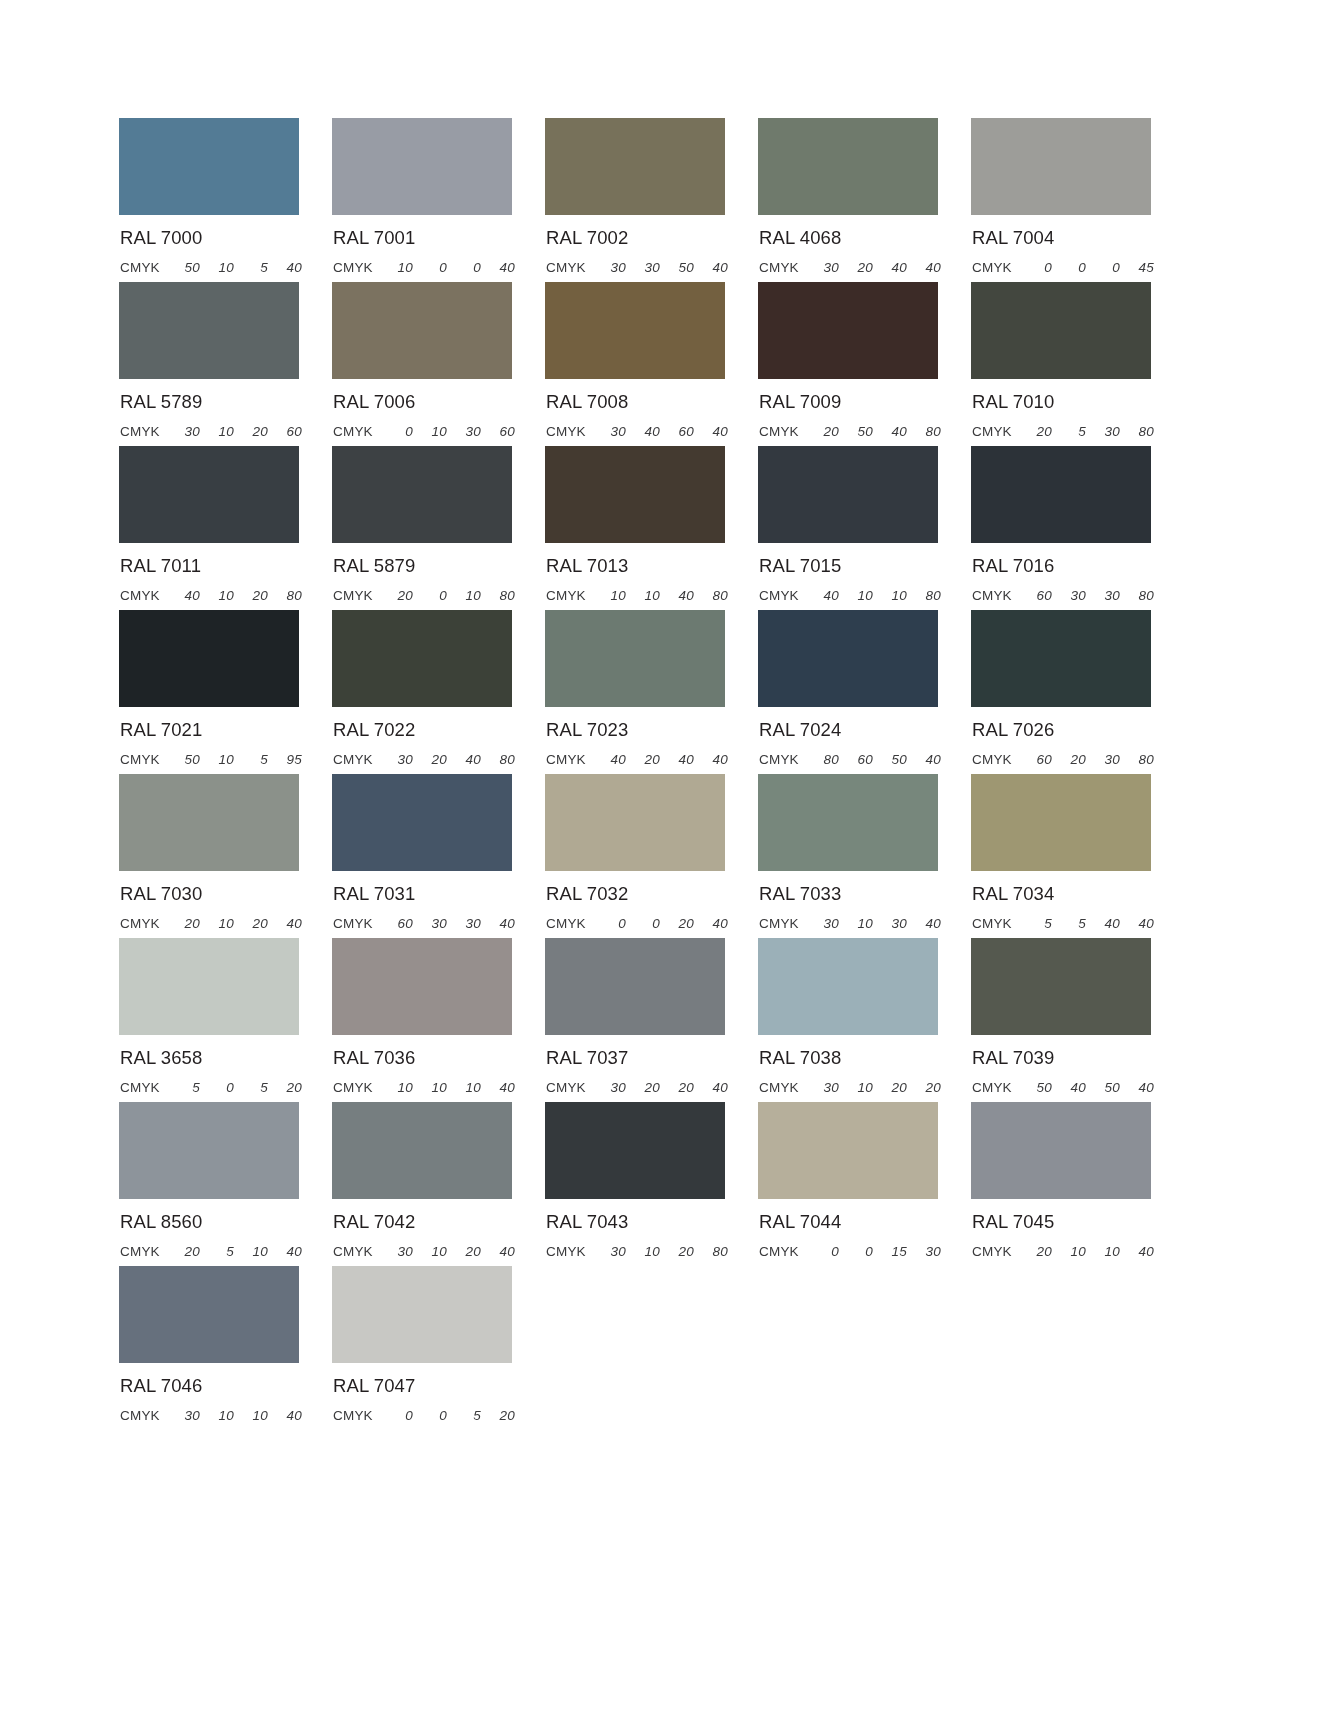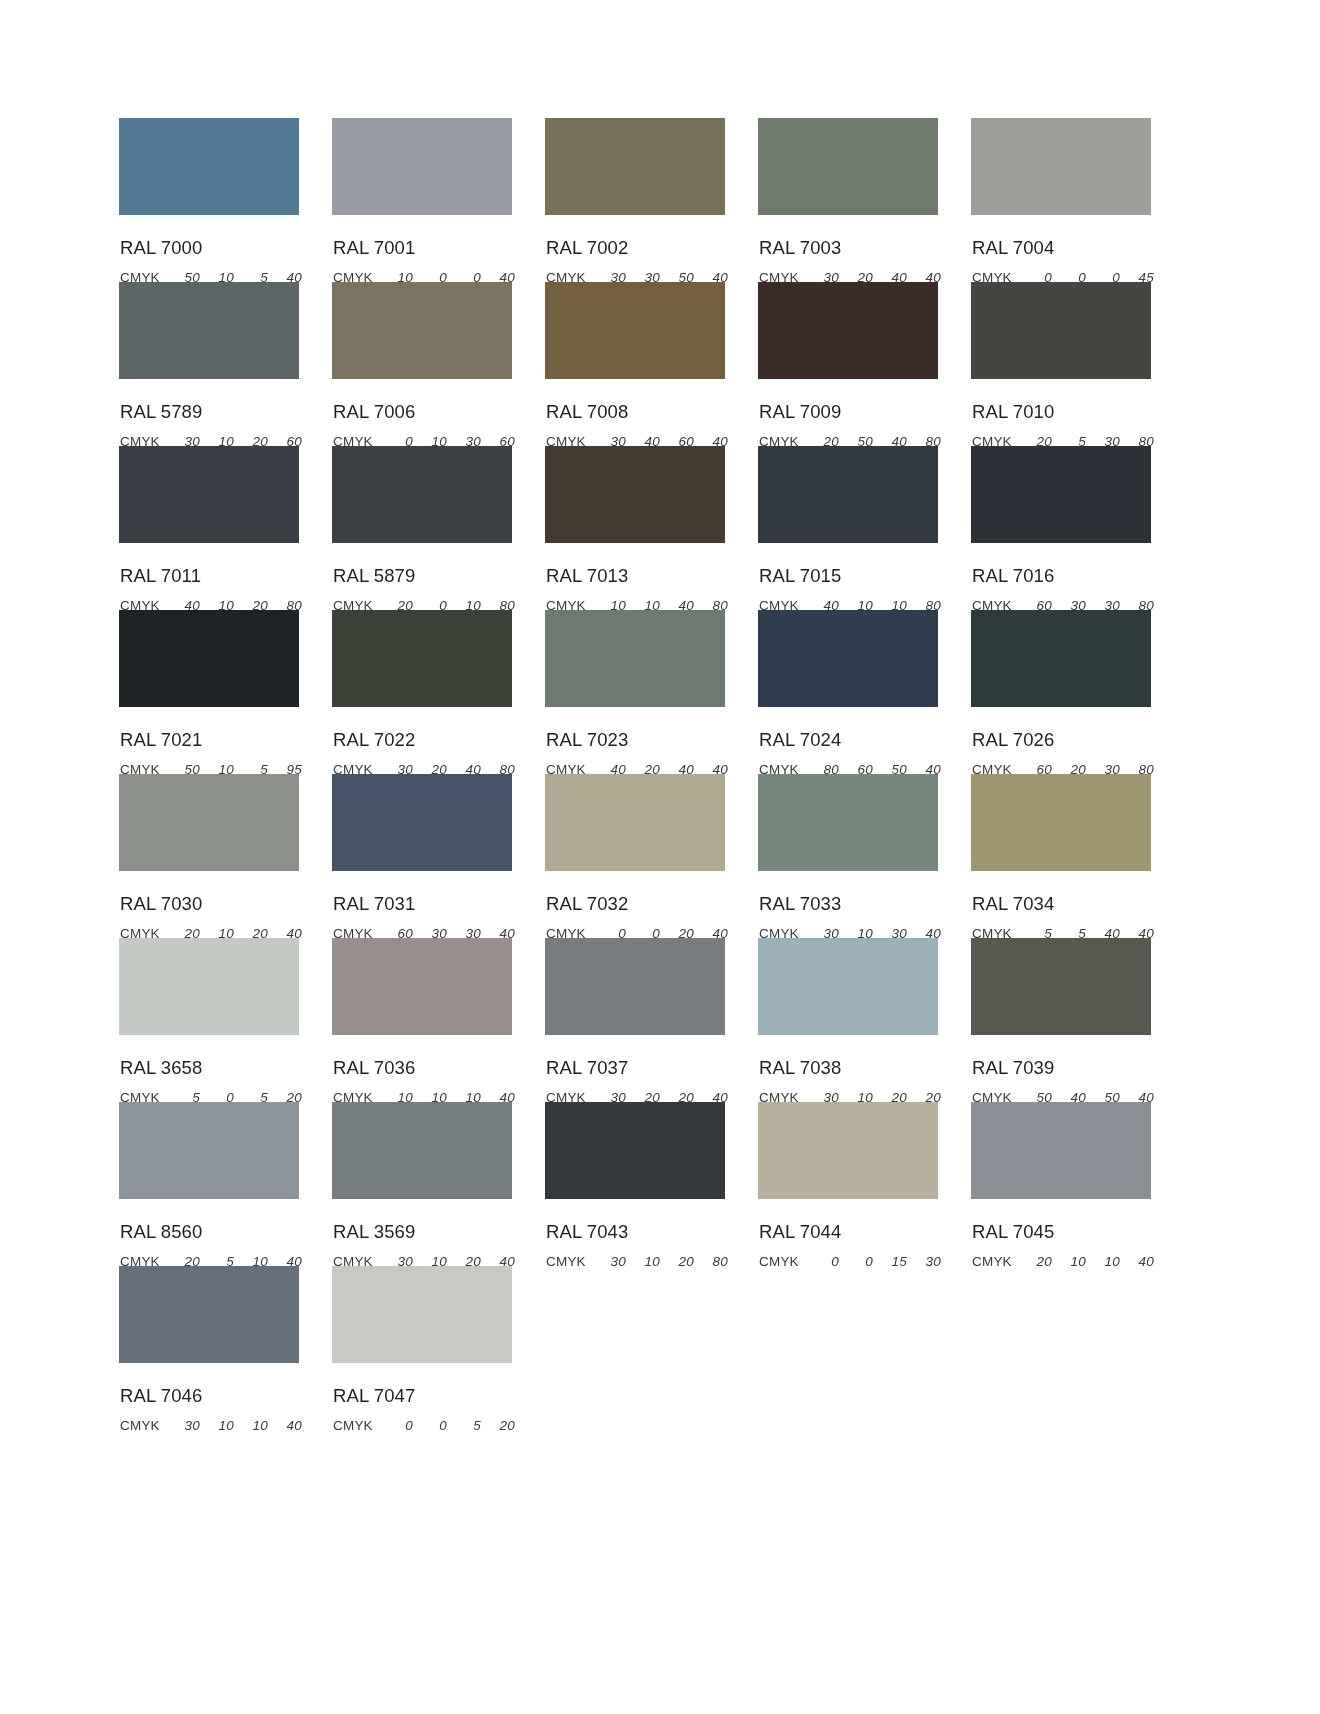--- a/index.html
+++ b/index.html
@@ -45,21 +45,21 @@
     width: 180px;
     height: 97px;
     display: block;
     border: 0;
   }
 
   .swatch-name {
     font-size: 18.5px;
     color: #231f20;
     line-height: 1;
-    margin-top: 24px;
+    margin-top: 14px;
     margin-left: 1px;
     letter-spacing: 0.1px;
     white-space: nowrap;
   }
 
   .swatch-cmyk {
     margin-top: 12px;
     margin-left: 1px;
     display: flex;
     align-items: center;
@@ -127,21 +127,21 @@
           <span class="cmyk-vals">
             <span class="cmyk-val">30</span>
             <span class="cmyk-val">30</span>
             <span class="cmyk-val">50</span>
             <span class="cmyk-val">40</span>
           </span>
         </div>
       </div>
       <div class="swatch-cell">
         <div class="swatch-chip" style="background-color: rgb(111, 122, 108);"></div>
-        <div class="swatch-name">RAL 7003</div>
+        <div class="swatch-name">RAL 4068</div>
         <div class="swatch-cmyk">
           <span class="cmyk-label">CMYK</span>
           <span class="cmyk-vals">
             <span class="cmyk-val">30</span>
             <span class="cmyk-val">20</span>
             <span class="cmyk-val">40</span>
             <span class="cmyk-val">40</span>
           </span>
         </div>
       </div>
@@ -491,21 +491,21 @@
           <span class="cmyk-vals">
             <span class="cmyk-val">20</span>
             <span class="cmyk-val">5</span>
             <span class="cmyk-val">10</span>
             <span class="cmyk-val">40</span>
           </span>
         </div>
       </div>
       <div class="swatch-cell">
         <div class="swatch-chip" style="background-color: rgb(118, 126, 128);"></div>
-        <div class="swatch-name">RAL 3569</div>
+        <div class="swatch-name">RAL 7042</div>
         <div class="swatch-cmyk">
           <span class="cmyk-label">CMYK</span>
           <span class="cmyk-vals">
             <span class="cmyk-val">30</span>
             <span class="cmyk-val">10</span>
             <span class="cmyk-val">20</span>
             <span class="cmyk-val">40</span>
           </span>
         </div>
       </div>

